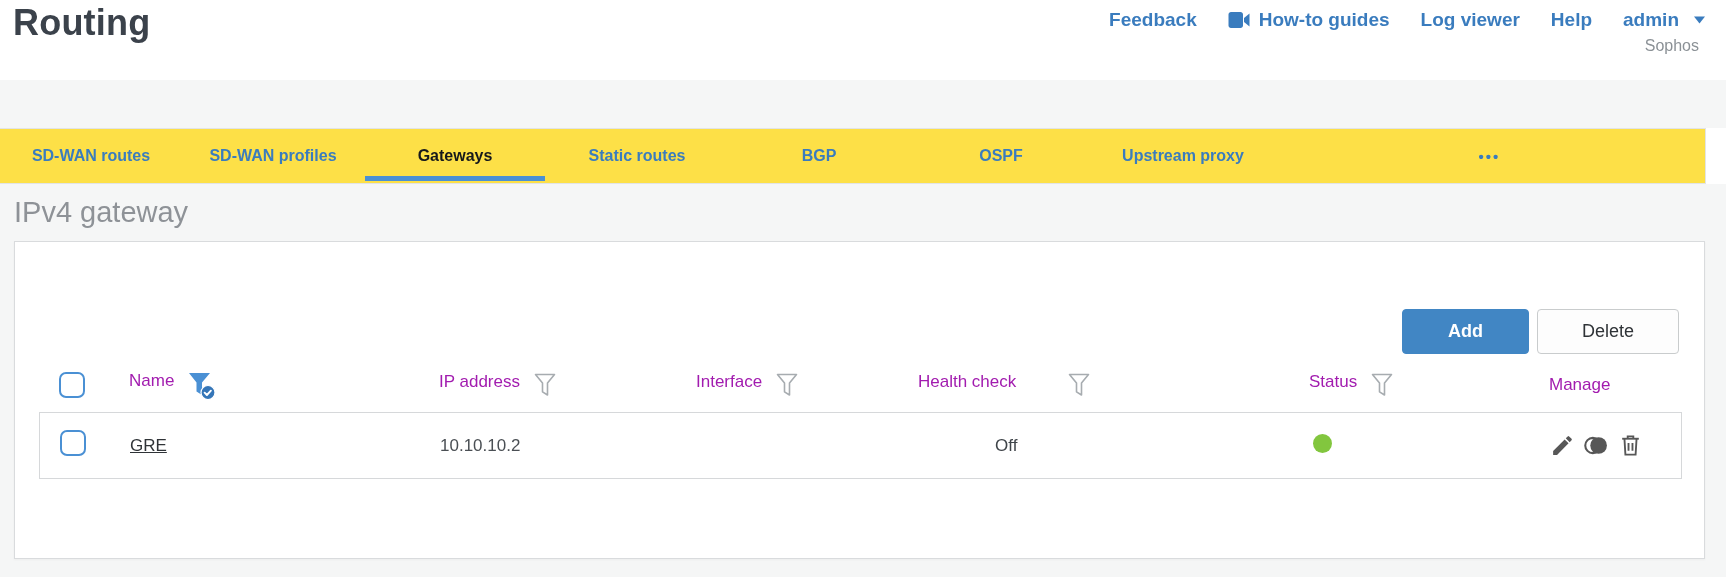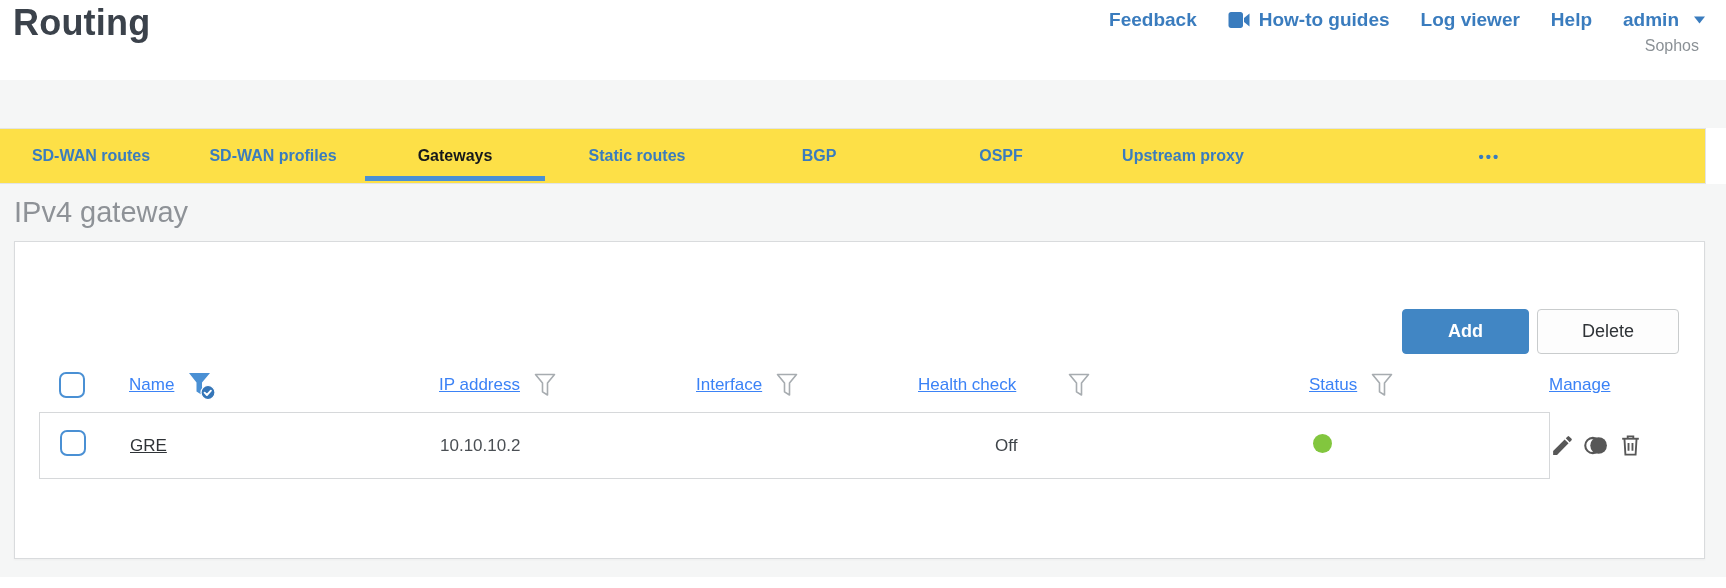--- a/index.html
+++ b/index.html
@@ -39,27 +39,27 @@
 
   .toolbar { position:absolute; top:67px; right:25px; display:flex; gap:8px; }
   .btn { height:45px; border-radius:4px; font-size:18px; cursor:pointer;
     font-family:"Liberation Sans","DejaVu Sans",sans-serif; }
   .btn-add { width:127px; background:#4186c4; border:1px solid #4186c4; color:#fff; font-weight:600; }
   .btn-delete { width:142px; background:#fdfdfd; border:1px solid #c9cccd; color:#2f3337; font-weight:400; }
 
   .grid { display:grid; grid-template-columns:90px 310px 257px 222px 391px 240px auto;
     align-items:center; }
   .thead { position:absolute; top:120px; left:24px; width:1643px; height:46px; }
-  .th { display:flex; align-items:center; gap:13px; font-size:17px; font-weight:500;
-    color:#3b82f6; white-space:nowrap;text-decoration:underline; }
+  .th { display:flex; align-items:flex-start; gap:13px; font-size:17px; font-weight:500;
+    color:#a21caf; white-space:nowrap; }
   .cb-cell { padding-left:20px; }
   .checkbox { width:26px; height:26px; border:2px solid #4a90d4; border-radius:7px;
     background:#fff; cursor:pointer; display:inline-block; }
 
-  .rowbox { position:absolute; top:170px; left:24px; width:1511px; height:67px;
+  .rowbox { position:absolute; top:170px; left:24px; width:1643px; height:67px;
     border:1px solid #d6d8da; background:#fff; }
   .cell { font-size:17px; color:#4a4f54; white-space:nowrap; }
   .name-link { font-size:17px; font-weight:500; color:#2f3337; text-decoration:underline; cursor:pointer; }
   .health { padding-left:76px; color:#3f4449; }
   .status-dot { width:19px; height:19px; border-radius:50%; background:#82c63e;
     display:inline-block; margin-left:3px; }
   .manage { display:flex; align-items:center; gap:9px; color:#575757; }
   .manage svg { cursor:pointer; }
 
   .filter-icon { flex-shrink:0; }

